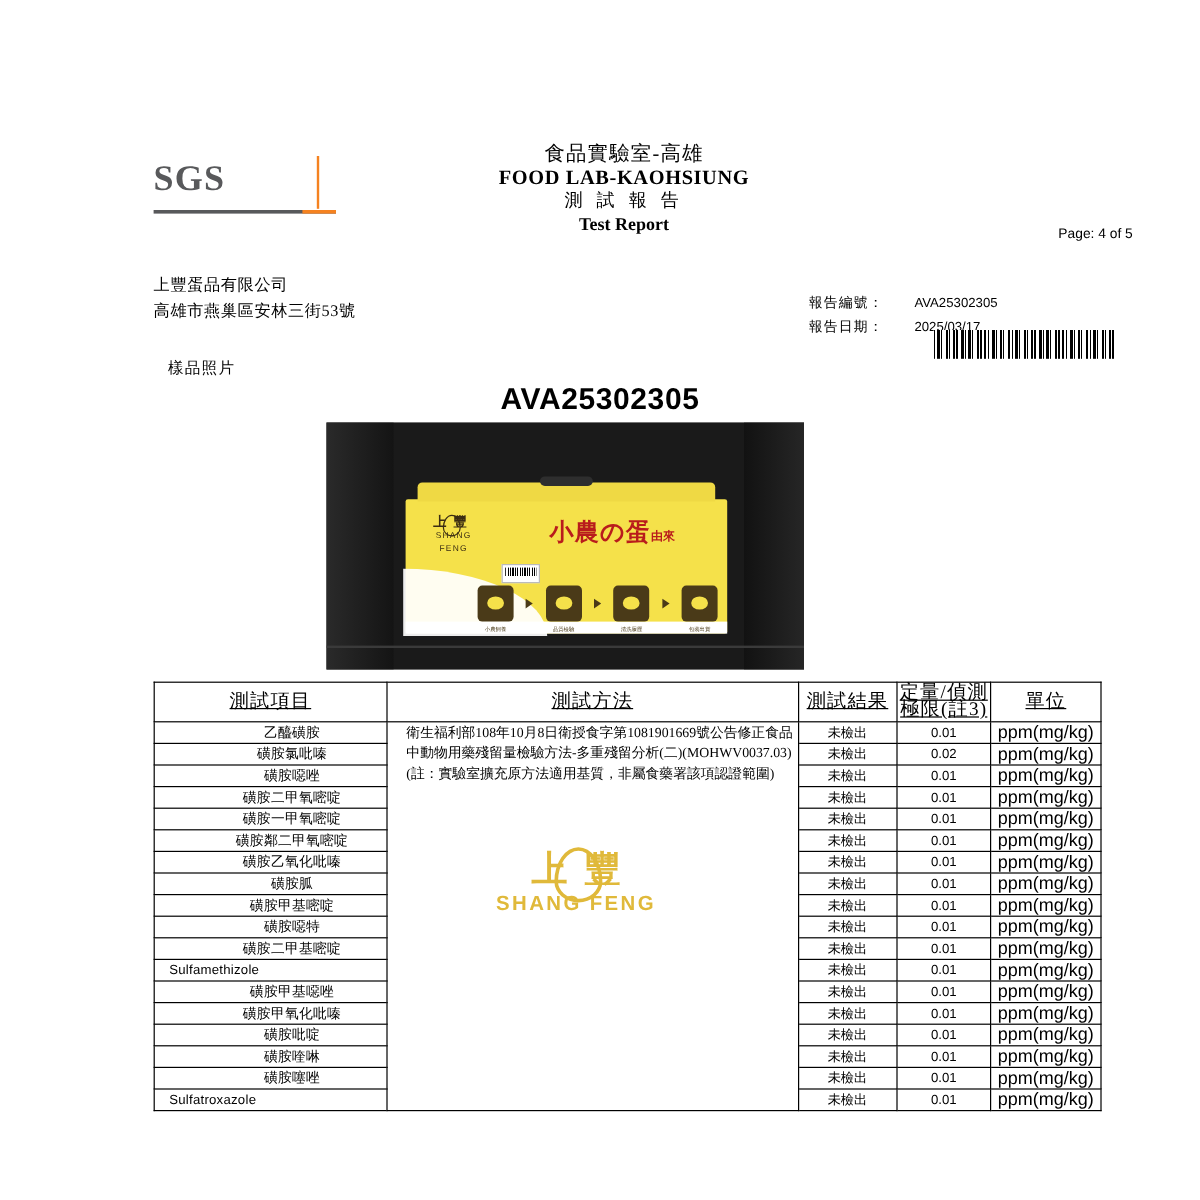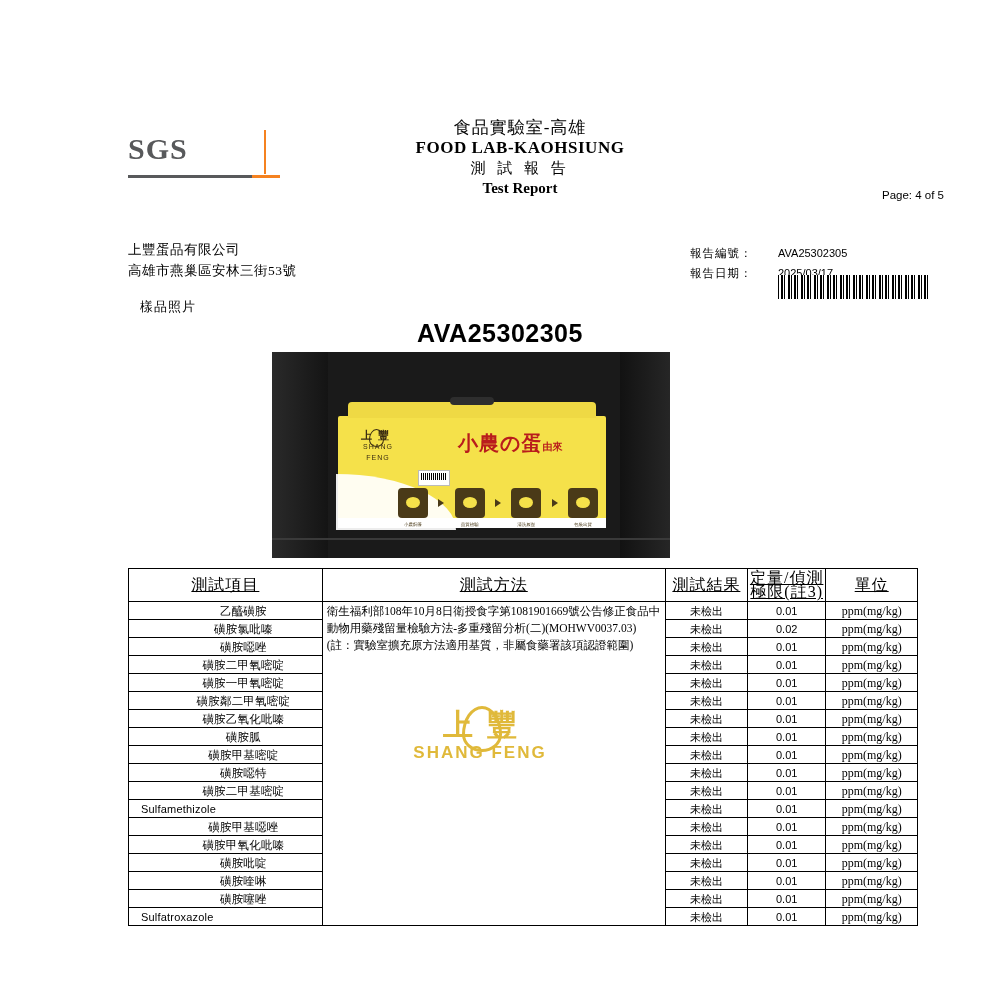--- a/index.html
+++ b/index.html
@@ -87,29 +87,29 @@
     position: absolute;
     right: 56px;
     top: 189px;
     font-size: 11.5px;
     font-family: "Liberation Sans", sans-serif;
   }
 
   .addr-block {
     position: absolute;
     left: 128px;
-    top: 239px;
+    top: 227px;
     font-size: 13.5px;
     line-height: 21px;
     letter-spacing: 0.5px;
   }
 
   .meta-block {
     position: absolute;
-    left: 690px;
+    left: 674px;
     top: 243px;
     font-size: 11.5px;
     line-height: 20px;
   }
   .meta-row {
     display: flex;
     align-items: baseline;
   }
   .meta-label {
     width: 88px;
@@ -359,33 +359,33 @@
   }
   .result-table td.item.latin {
     font-family: "Liberation Sans", sans-serif;
     font-size: 11px;
     text-align: left;
     padding-left: 12px;
   }
   .result-table td.method {
     text-align: left;
     vertical-align: top;
-    padding: 1px 4px 0 4px;
+    padding: 1px 4px 0 16px;
     font-size: 11.5px;
     line-height: 17px;
     position: relative;
   }
   .result-table td.result,
   .result-table td.limit,
   .result-table td.unit {
     font-size: 11px;
   }
   .result-table td.unit {
-    font-family: Liberation Serif, serif;
-    font-size: 12px;
+    font-family: Liberation Sans, sans-serif;
+    font-size: 15px;
   }
   .result-table td.limit {
     font-family: "Liberation Sans", sans-serif;
   }
 
   
   .stamp {
     position: absolute;
     left: 400px;
     top: 708px;

